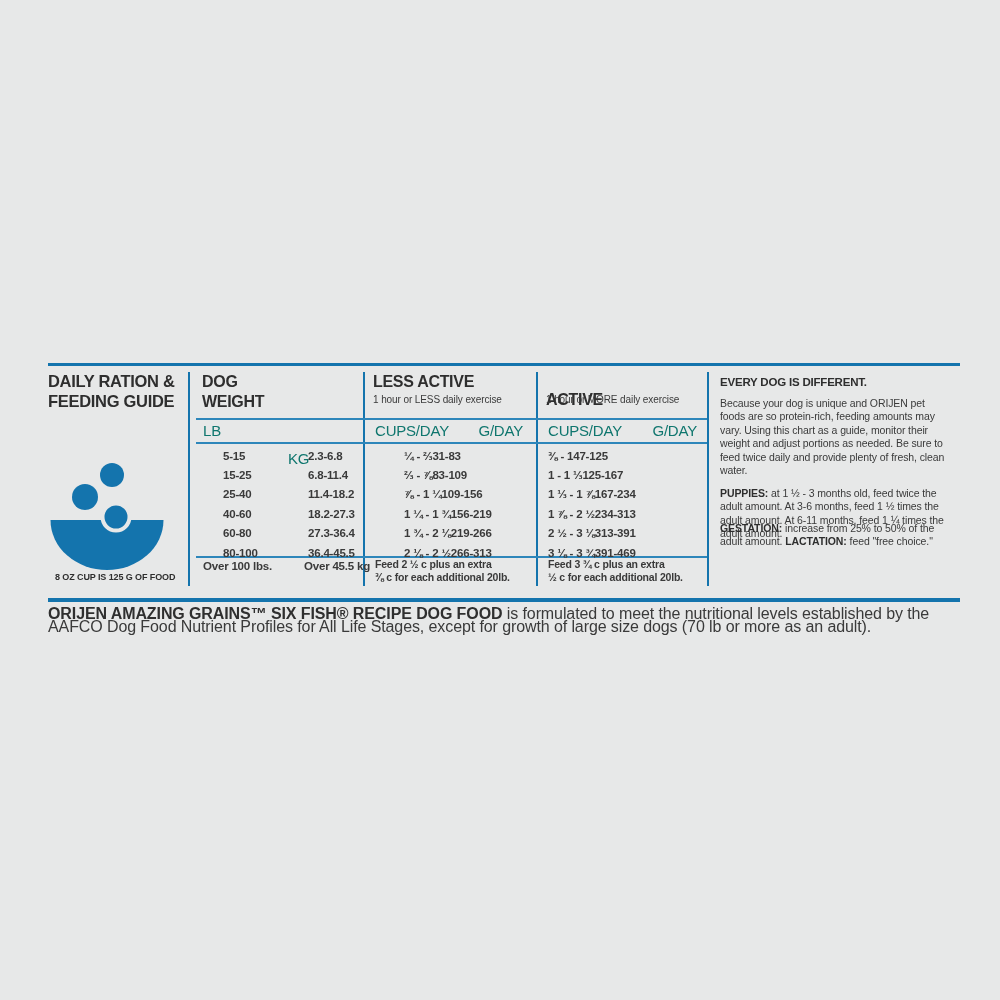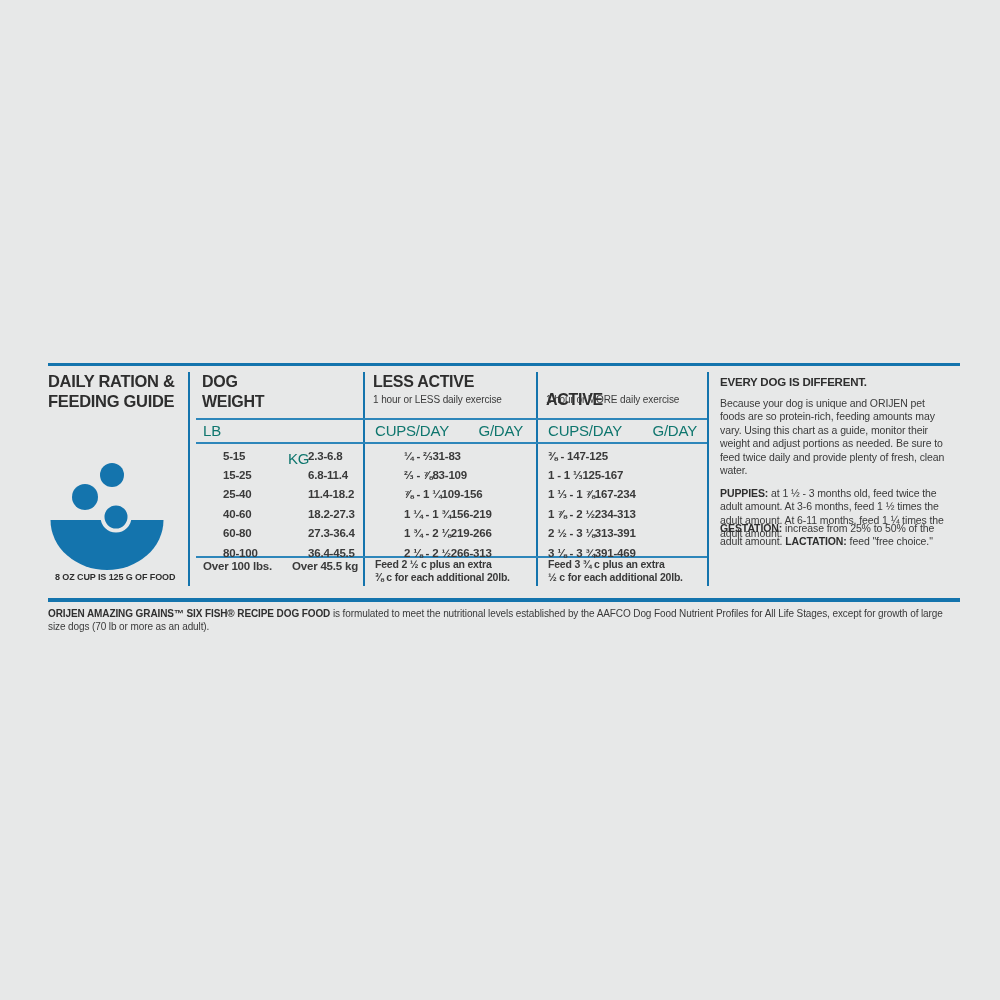--- a/index.html
+++ b/index.html
@@ -21,21 +21,21 @@
   .c1       { width:85px; }
   .c2r      { flex:1; text-align:left; }
   .overcell { position:absolute; top:560px; font-weight:700; font-size:11.5px; color:#3a3a3a; letter-spacing:-0.2px; }
   .colfoot  { position:absolute; top:558px; font-weight:700; font-size:10.5px; line-height:13px;
               color:#3a3a3a; letter-spacing:-0.2px; white-space:pre-line; }
 
   .info p   { font-size:10.5px; line-height:13.4px; color:#3a3a3a; letter-spacing:-0.1px; }
   .info b   { color:#2e2e2e; letter-spacing:-0.1px; }
 
   .footnote { position:absolute; left:48px; top:607px; width:912px;
-              font-size:10px; line-height:13px; color:#3a3a3a; letter-spacing:-0.1px; }
+              font-size:16px; line-height:13px; color:#3a3a3a; letter-spacing:-0.1px; }
   .footnote b { color:#2f2f2f; }
 </style>
 </head>
 <body>
 
 <div class="page">
 
   <div class="rule" style="left:48px;top:363px;width:912px;height:3px;"></div>
   <div class="rule" style="left:48px;top:598px;width:912px;height:4px;"></div>
 
@@ -85,21 +85,21 @@
     <div class="row">
         <span class="c1">60-80</span>
         <span>27.3-36.4</span>
       </div>
     <div class="row">
         <span class="c1">80-100</span>
         <span>36.4-45.5</span>
       </div>
   </div>
   <div class="overcell" style="left:203px;">Over 100 lbs.</div>
-  <div class="overcell" style="left:292px;">Over 45.5 kg</div>
+  <div class="overcell" style="left:304px;">Over 45.5 kg</div>
 
   <div class="hdr" style="left:373px;top:372px;">LESS ACTIVE</div>
   <div class="subhdr" style="left:373px;top:394px;">1 hour or LESS daily exercise</div>
   <div class="colhead" style="left:375px;top:422px;">CUPS/DAY</div>
   <div class="colhead" style="left:420px;top:422px;width:103px;text-align:right;">G/DAY</div>
 
   <div class="rows" style="left:380px;width:148px;margin-left:24px;">
     <div class="row">
         <span>¼ - ⅔</span>
         <span class="c2r">31-83</span>

